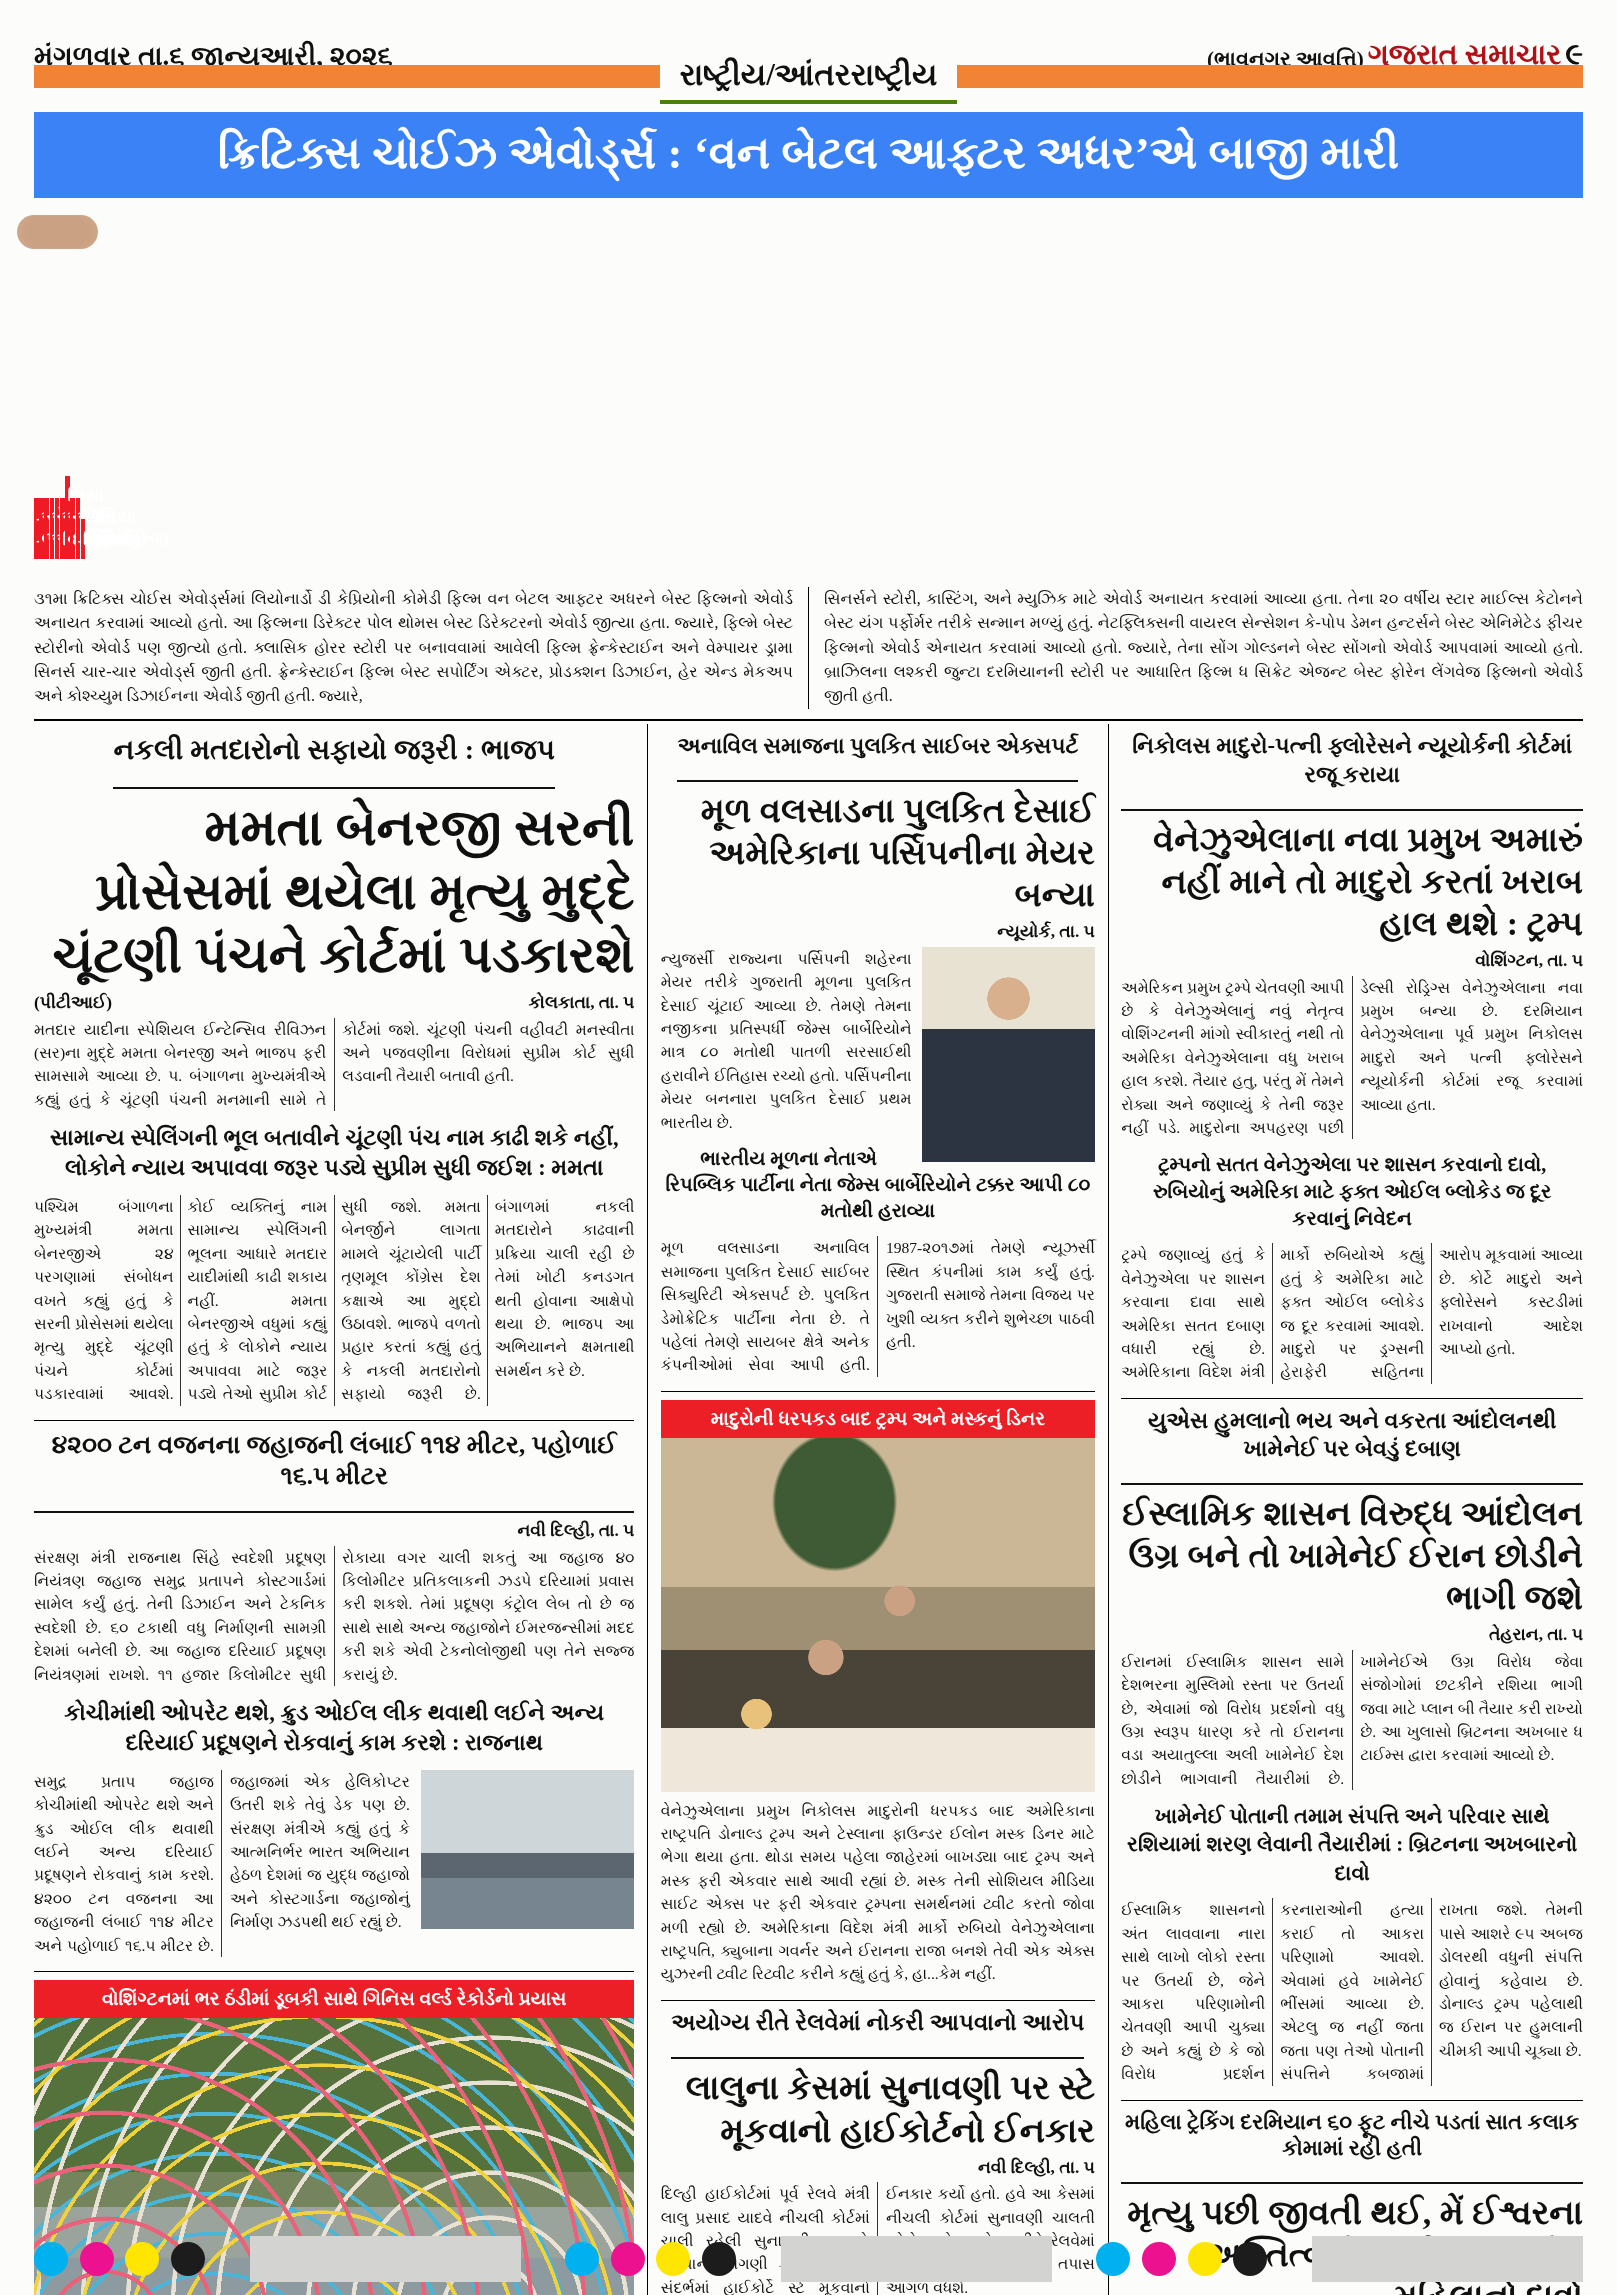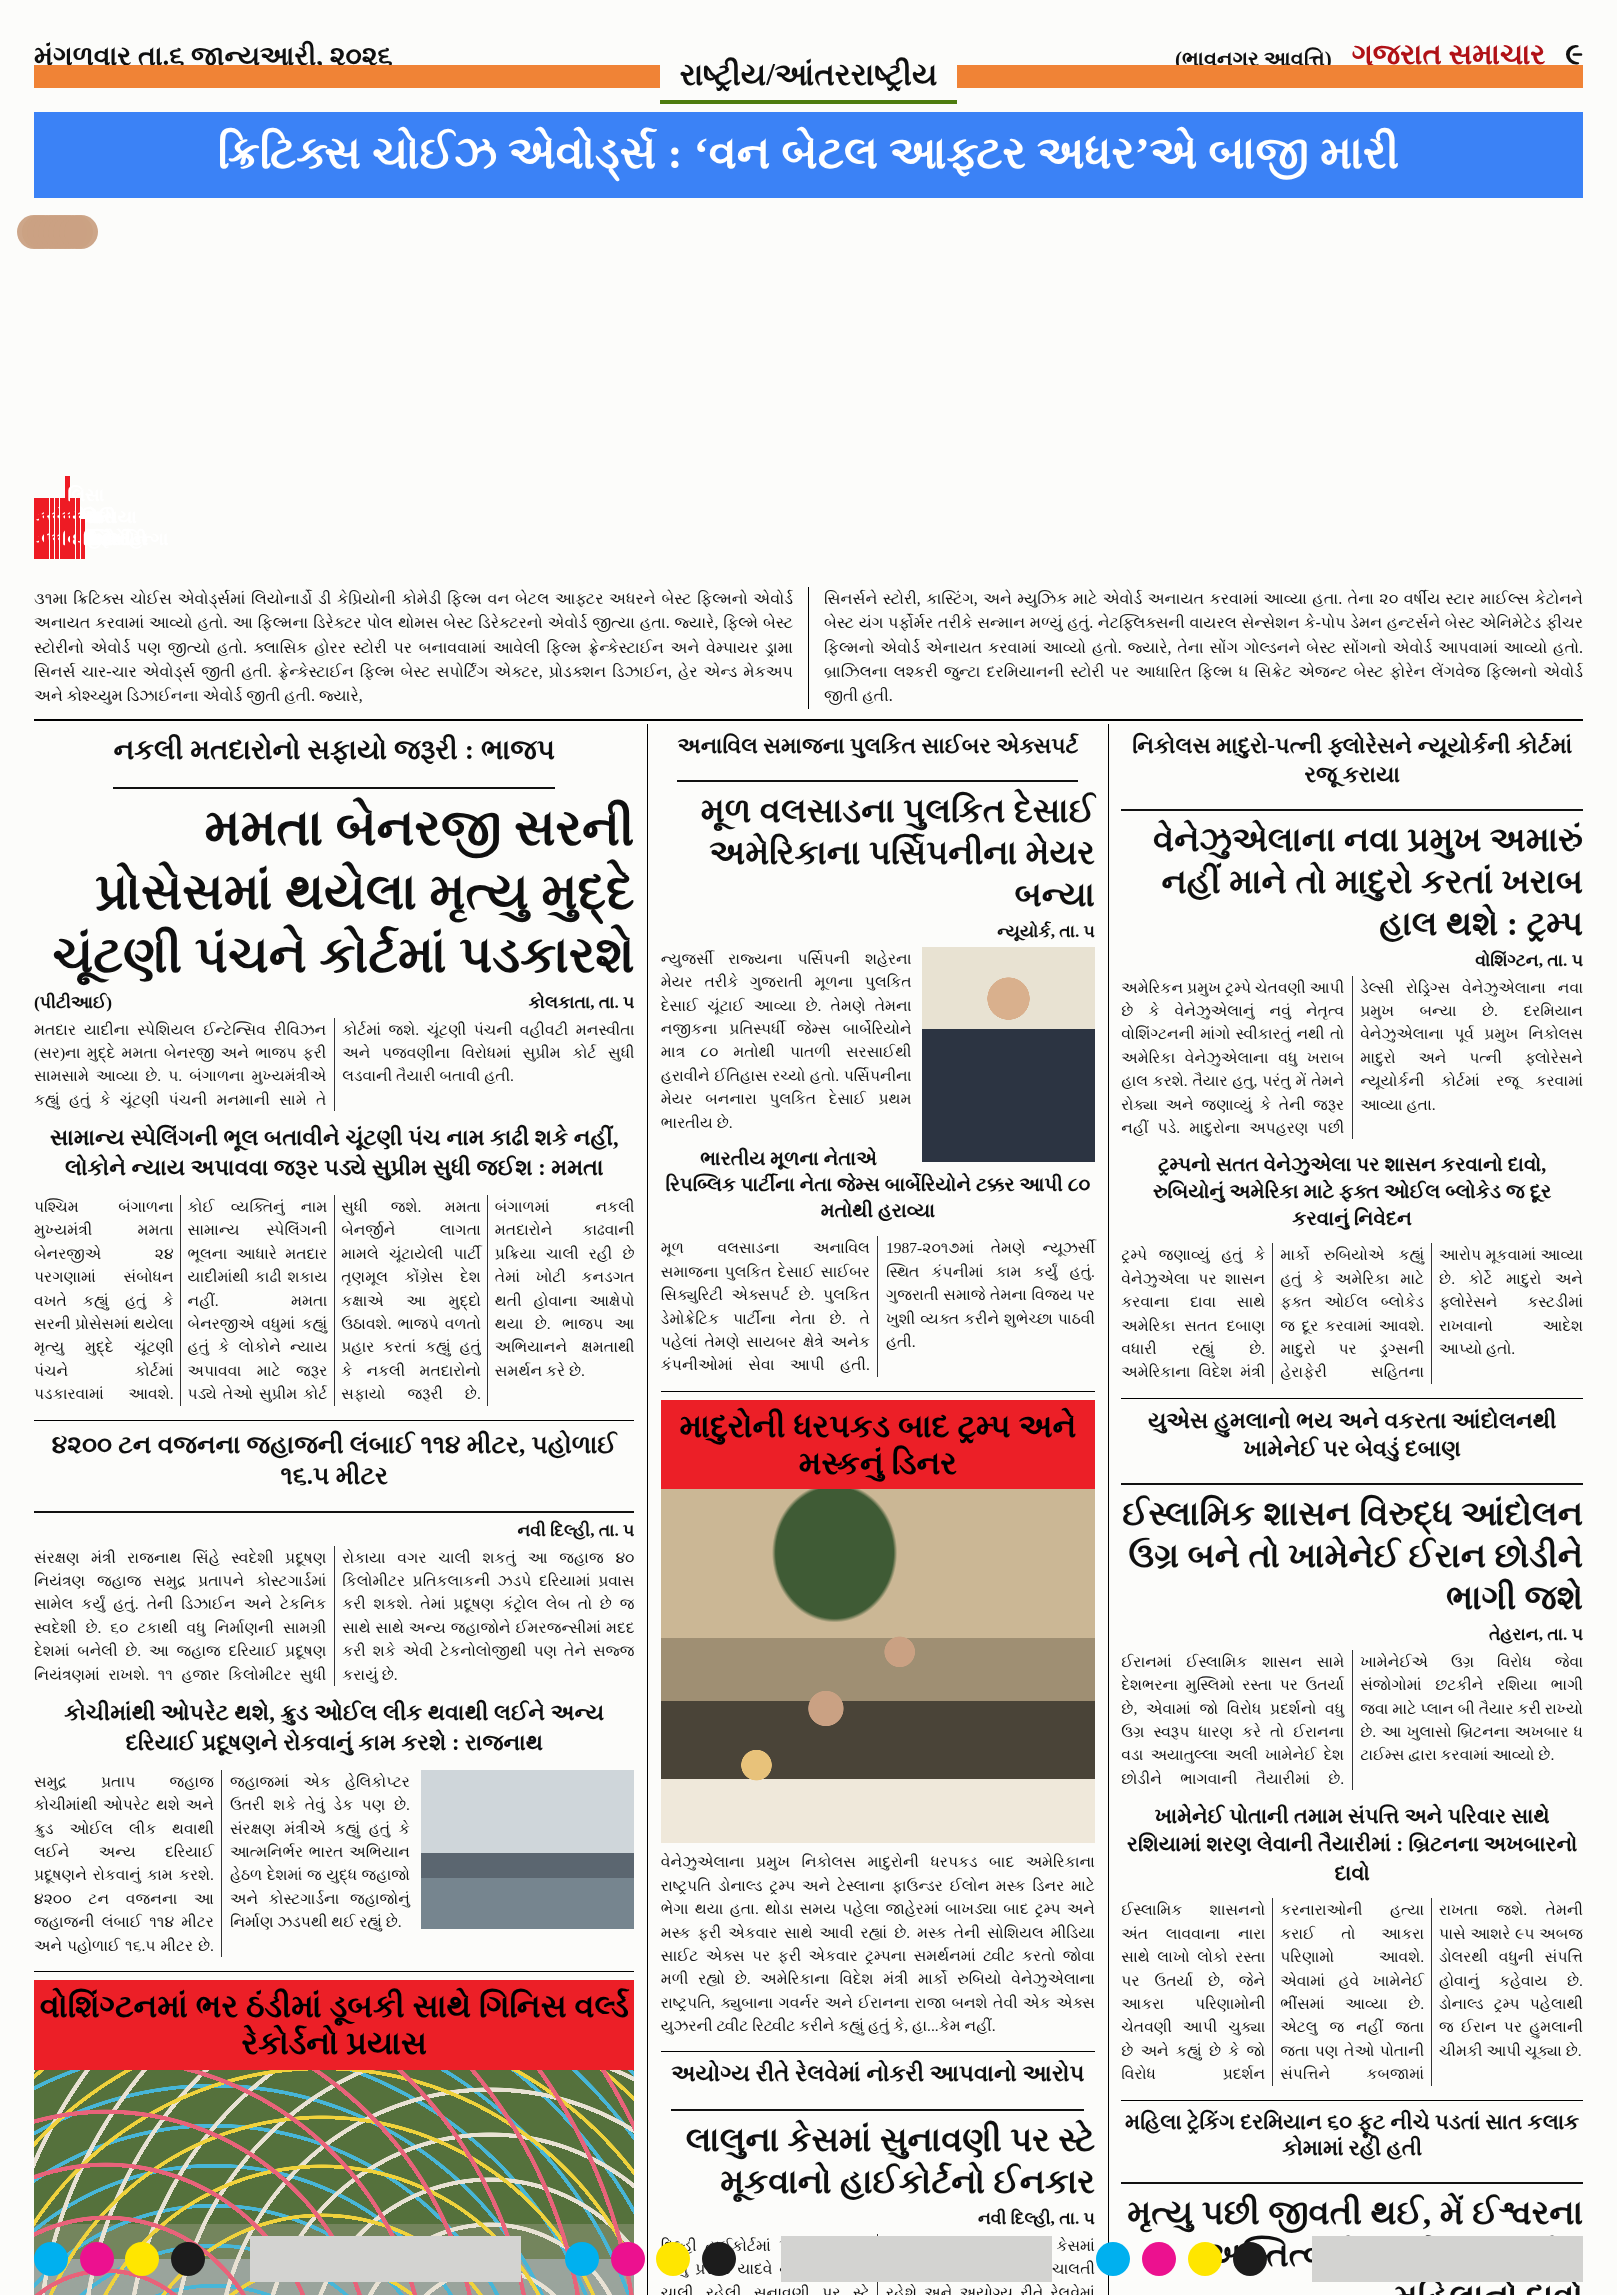--- a/index.html
+++ b/index.html
@@ -3,21 +3,21 @@
 <meta charset="utf-8">
 <style>
   html,body{margin:0;padding:0;background:#8a8a8a;}
   .page{position:relative;width:1617px;height:2295px;background:#fcfcfa;margin:0 auto;
         font-family:"Liberation Serif","DejaVu Serif",serif;color:#101010;overflow:hidden;}
   .inner{padding:37px 34px 0 34px;}
 
   
   .masthead{display:flex;justify-content:space-between;align-items:flex-end;font-weight:bold;}
   .m-date{font-size:27px;}
-  .m-right{display:flex;align-items:flex-end;gap:20px;}
+  .m-right{display:flex;align-items:flex-end;gap:4px;}
   .m-edition{font-size:21px;}
   .m-paper{font-size:29px;color:#b01116;}
   .m-pageno{font-size:30px;}
   .bars-row{display:flex;align-items:center;margin-top:-22px;}
   .obar{flex:1;height:23px;background:#f08336;}
   .section-title{padding:0 19.6px;font-size:31px;font-weight:bold;border-bottom:4px solid #4d7c0f;line-height:1.6;white-space:nowrap;}
 
   
   .banner{margin-top:8px;background:#3b82f6;color:#fff;text-align:center;
           font-size:45px;font-weight:bold;padding:17.3px 5.8px 19.6px;line-height:1.1;}
@@ -81,21 +81,21 @@
     background:
       linear-gradient(180deg, rgba(0,0,0,0) 0 52%, #5b6670 52% 68%, rgba(0,0,0,0) 68%),
       linear-gradient(180deg, #cfd6da 0 58%, #76858f 58% 100%);}
   .ph-swim{height:429px;
     background:
       repeating-radial-gradient(circle at 12% 72%, #e8637a 0 4px, rgba(0,0,0,0) 4.6px 53px),
       repeating-radial-gradient(circle at 48% 80%, #f0d23c 0 3.5px, rgba(0,0,0,0) 4px 49px),
       repeating-radial-gradient(circle at 76% 68%, #e9e2d4 0 4px, rgba(0,0,0,0) 4.6px 45px),
       repeating-radial-gradient(circle at 30% 88%, #47b6d8 0 3.5px, rgba(0,0,0,0) 4px 40px),
       linear-gradient(180deg, #55713c 0 36%, #74855d 36% 44%, #9aa49c 44% 56%, #8d9ba1 56% 100%);}
-  .redstrip{background:#ec1f27;color:#000000;text-align:center;font-weight:bold;font-size:32px;
+  .redstrip{background:#ec1f27;color:#ffffff;text-align:center;font-weight:bold;font-size:19px;
             padding:8px 3.5px;line-height:1.15;}
   .photocap{font-size:15.6px;line-height:1.5;text-align:justify;margin-top:7px;}
 
   
   .marks{position:absolute;left:34px;right:34px;bottom:12.7px;display:flex;align-items:center;justify-content:space-between;}
   .dots{display:flex;gap:11.6px;}
   .dot{width:34px;height:34px;border-radius:50%;}
   .d-c{background:#00b0ef;} .d-m{background:#ec118f;} .d-y{background:#ffe600;} .d-k{background:#1c1c1c;}
   .gbar{width:271px;height:46px;background:#d3d3d1;}
 </style>

